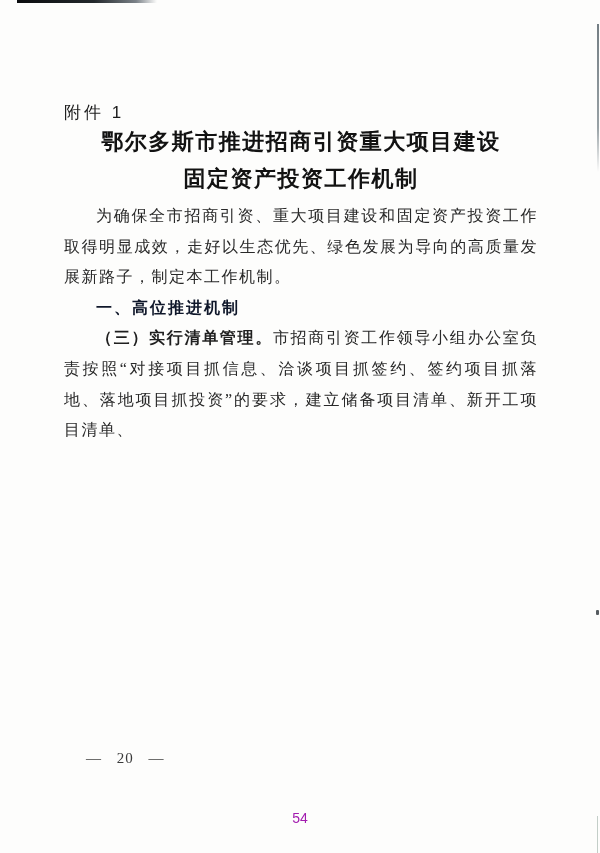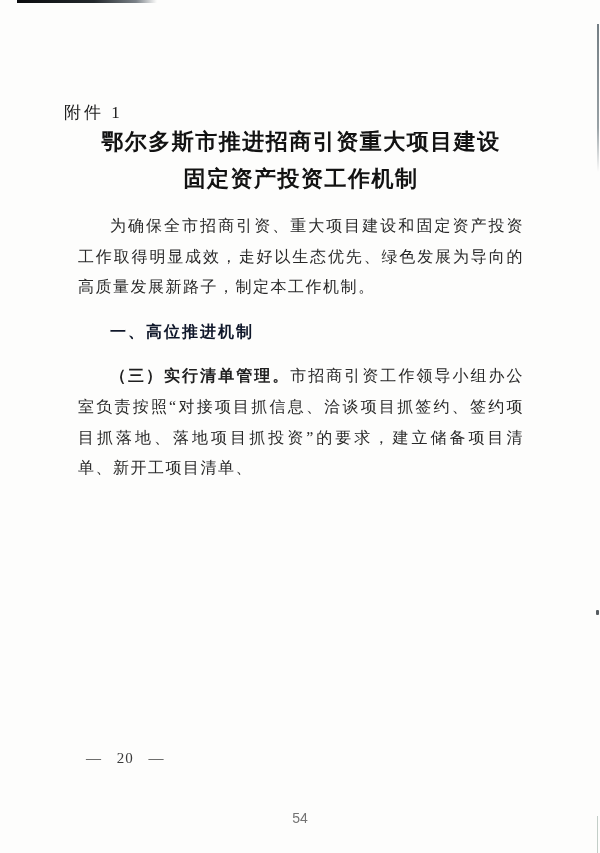--- a/index.html
+++ b/index.html
@@ -42,21 +42,21 @@
     width: 1px; height: 37px;
     background: #c3cec8;
   }
   
   .content {
     position: absolute;
     left: 64px; top: 103px;
     width: 474px;
   }
   .attachment-label {
-    font-family: Liberation Serif, serif;
+    font-family: Liberation Sans, sans-serif;
     font-size: 17px;
     line-height: 20px;
     letter-spacing: 3px;
     color: #1c1c1c;
   }
   .doc-title {
     text-align: center;
     font-weight: 700;
     font-size: 22px;
     line-height: 37px;
@@ -64,21 +64,21 @@
     color: #121212;
   }
   .body-flow {
     margin-top: 4px;
     font-size: 16px;
     line-height: 30.6px;
     letter-spacing: 1.5px;
     color: #292929;
   }
   .body-flow p {
-    margin: 14px;
+    margin: 0;
     text-indent: 2em;
     text-align: justify;
   }
   .section-heading {
     font-family: Liberation Sans, sans-serif;
     font-weight: 700;
     color: #0f172a;
     letter-spacing: 2px;
   }
   .lead {
@@ -94,21 +94,21 @@
     color: #3a3a3a;
     text-align: right;
   }
   .scan-page-number {
     position: absolute;
     left: 0; top: 810px;
     width: 100%;
     text-align: center;
     font-family: "Liberation Sans", "DejaVu Sans", sans-serif;
     font-size: 14px;
-    color: #737373;
+    color: #a21caf;
   }
 </style>
 </head>
 <body>
 
 <div class="page">
 
   <div class="artifact-top-bar"></div>
   <div class="artifact-right-line"></div>
   <div class="artifact-right-dash"></div>

